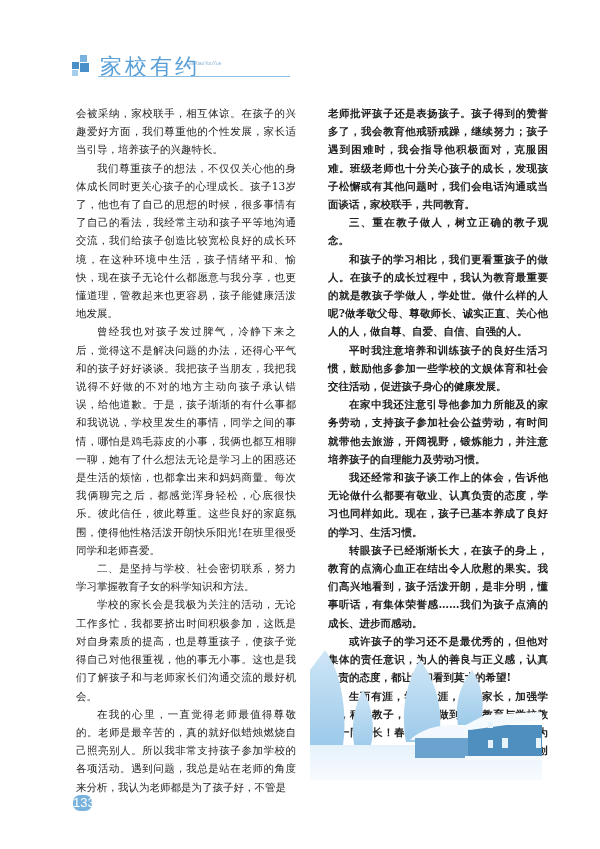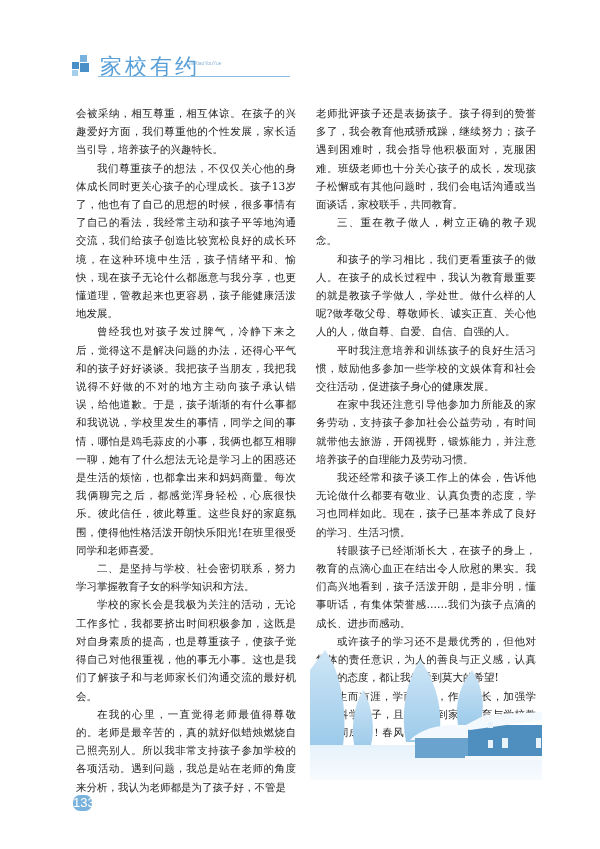--- a/index.html
+++ b/index.html
@@ -11,21 +11,21 @@
   .title { position: absolute; left: 28px; top: 2px; font-size: 22px; letter-spacing: 3px;
            color: #5aa0d8; font-family: "DejaVu Sans", sans-serif; }
   .subtitle { position: absolute; left: 116px; top: 10px; font-size: 5px; color: #8ab4d8;
               font-family: "Liberation Sans", sans-serif; }
   .rule { position: absolute; left: 26px; top: 26px; width: 192px; height: 1px; background: #8cbde3; }
   .col { position: absolute; top: 104px; width: 220px; font-size: 10.5px; line-height: 18.2px;
          text-align: justify; }
   .col p { margin: 0; text-indent: 2em; }
   .col p.noindent { text-indent: 0; }
   .left { left: 76px; }
-  .right { left: 316px; }
+  .right { left: 328px; font-weight: bold; }
   .illus { position: absolute; left: 310px; top: 650px; width: 232px; height: 135px; }
   .pagenum { position: absolute; left: 73px; top: 795px; width: 19px; height: 16px;
              background: #7ab2de; color: #fff; font-size: 13px; line-height: 16px;
              text-align: center; font-family: "Liberation Sans", sans-serif; border-radius: 7px; }
 </style>
 </head>
 <body>
 
 <div class="header">
   <div class="logo">
@@ -33,21 +33,21 @@
     <span style="left:8px;top:0;width:7px;height:7px;background:#7ab2de;"></span>
     <span style="left:8px;top:8px;width:9px;height:9px;"></span>
     <span style="left:0;top:15px;width:6px;height:6px;background:#a5cdec;"></span>
   </div>
   <div class="title">家校有约</div>
   <div class="subtitle">JiaXiaoYouYue</div>
   <div class="rule"></div>
 </div>
 
 <div class="col left">
-  <p class="noindent">会被采纳，相互尊重，相互体谅。在孩子的兴趣爱好方面，我们尊重他的个性发展，家长适当引导，培养孩子的兴趣特长。</p>
+  <p class="noindent">会被采纳，家校联手，相互体谅。在孩子的兴趣爱好方面，我们尊重他的个性发展，家长适当引导，培养孩子的兴趣特长。</p>
   <p>我们尊重孩子的想法，不仅仅关心他的身体成长同时更关心孩子的心理成长。孩子13岁了，他也有了自己的思想的时候，很多事情有了自己的看法，我经常主动和孩子平等地沟通交流，我们给孩子创造比较宽松良好的成长环境，在这种环境中生活，孩子情绪平和、愉快，现在孩子无论什么都愿意与我分享，也更懂道理，管教起来也更容易，孩子能健康活泼地发展。</p>
   <p>曾经我也对孩子发过脾气，冷静下来之后，觉得这不是解决问题的办法，还得心平气和的孩子好好谈谈。我把孩子当朋友，我把我说得不好做的不对的地方主动向孩子承认错误，给他道歉。于是，孩子渐渐的有什么事都和我说说，学校里发生的事情，同学之间的事情，哪怕是鸡毛蒜皮的小事，我俩也都互相聊一聊，她有了什么想法无论是学习上的困惑还是生活的烦恼，也都拿出来和妈妈商量。每次我俩聊完之后，都感觉浑身轻松，心底很快乐。彼此信任，彼此尊重。这些良好的家庭氛围，使得他性格活泼开朗快乐阳光!在班里很受同学和老师喜爱。</p>
   <p>二、是坚持与学校、社会密切联系，努力学习掌握教育子女的科学知识和方法。</p>
   <p>学校的家长会是我极为关注的活动，无论工作多忙，我都要挤出时间积极参加，这既是对自身素质的提高，也是尊重孩子，使孩子觉得自己对他很重视，他的事无小事。这也是我们了解孩子和与老师家长们沟通交流的最好机会。</p>
   <p>在我的心里，一直觉得老师最值得尊敬的。老师是最辛苦的，真的就好似蜡烛燃烧自己照亮别人。所以我非常支持孩子参加学校的各项活动。遇到问题，我总是站在老师的角度来分析，我认为老师都是为了孩子好，不管是</p>
 </div>
 
 <div class="col right">
   <p class="noindent">老师批评孩子还是表扬孩子。孩子得到的赞誉多了，我会教育他戒骄戒躁，继续努力；孩子遇到困难时，我会指导他积极面对，克服困难。班级老师也十分关心孩子的成长，发现孩子松懈或有其他问题时，我们会电话沟通或当面谈话，家校联手，共同教育。</p>
   <p>三、重在教子做人，树立正确的教子观念。</p>

